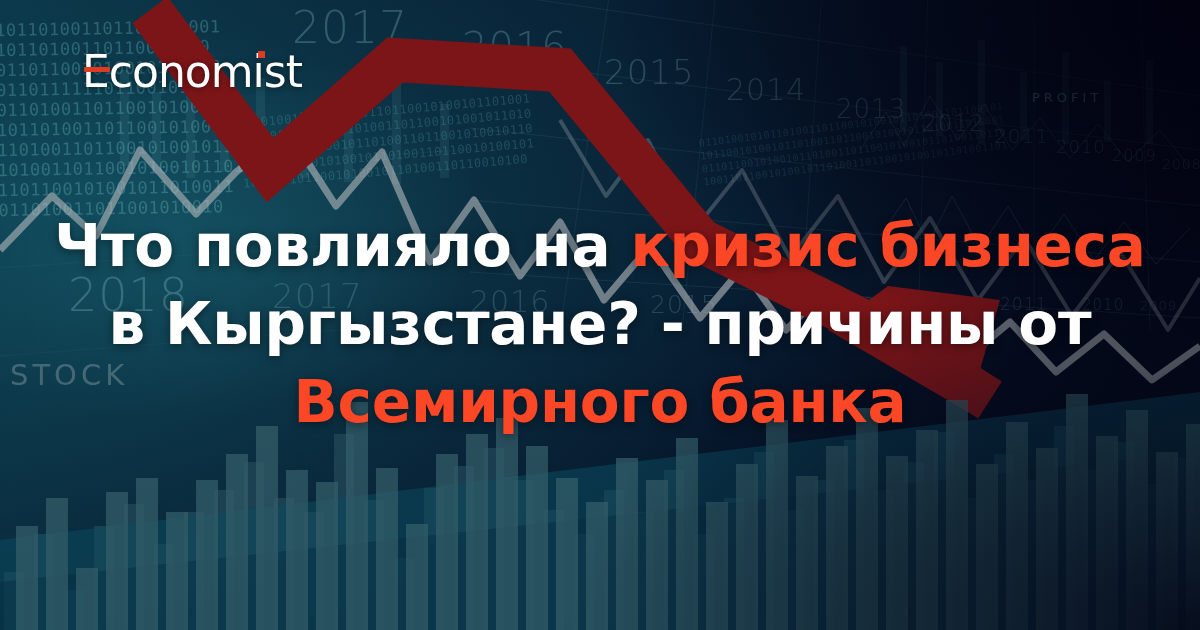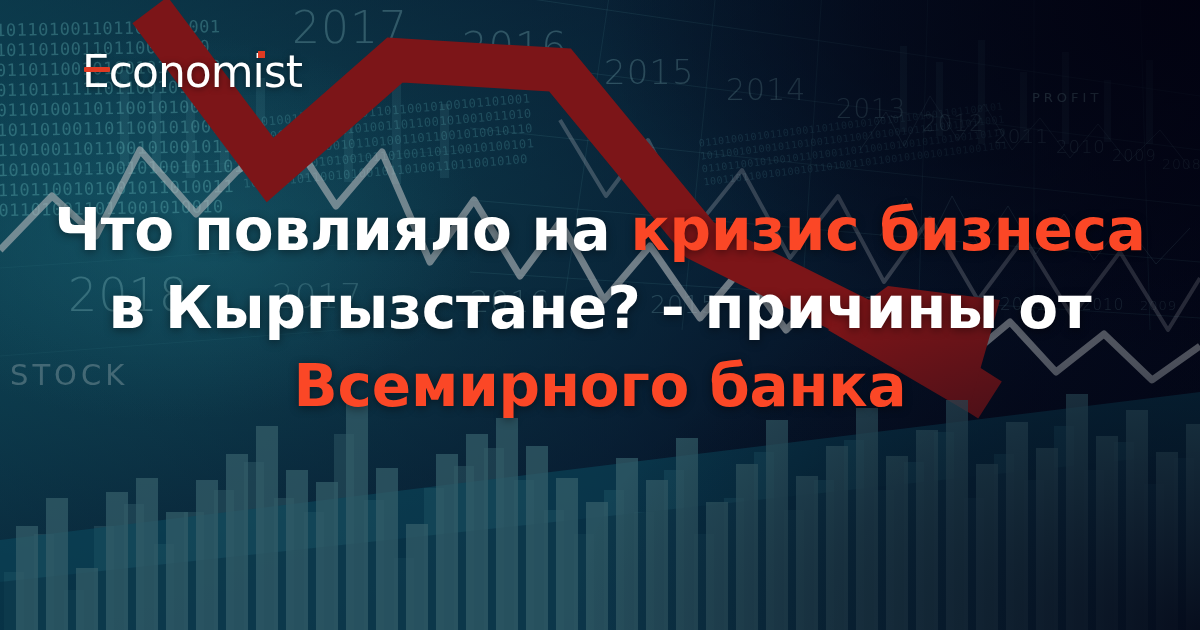--- a/index.html
+++ b/index.html
@@ -77,21 +77,21 @@
     letter-spacing:4px;
     user-select:none;
   }
 
   
   #bars-back,#bars-front{position:absolute;left:0;bottom:0;width:1200px;height:330px;}
 
   
   #title{
     position:absolute;
-    left:0;right:0;top:152px;
+    left:0;right:0;top:168px;
     padding:0 52px;
     text-align:center;
     font-family:"DejaVu Sans","Liberation Sans",sans-serif;
     font-weight:700;
     font-size:58px;
     line-height:78px;
     color:#ffffff;
     letter-spacing:-.2px;
     text-shadow:0 2px 10px rgba(0,0,0,.45);
   }

